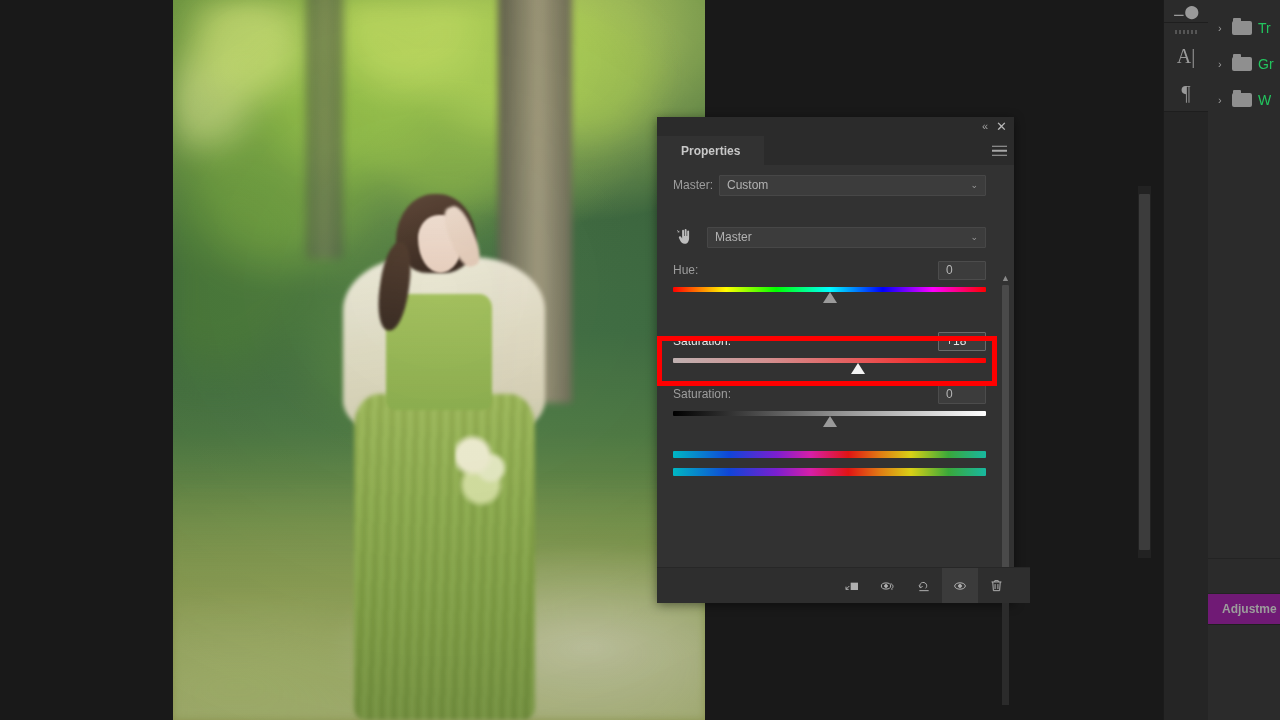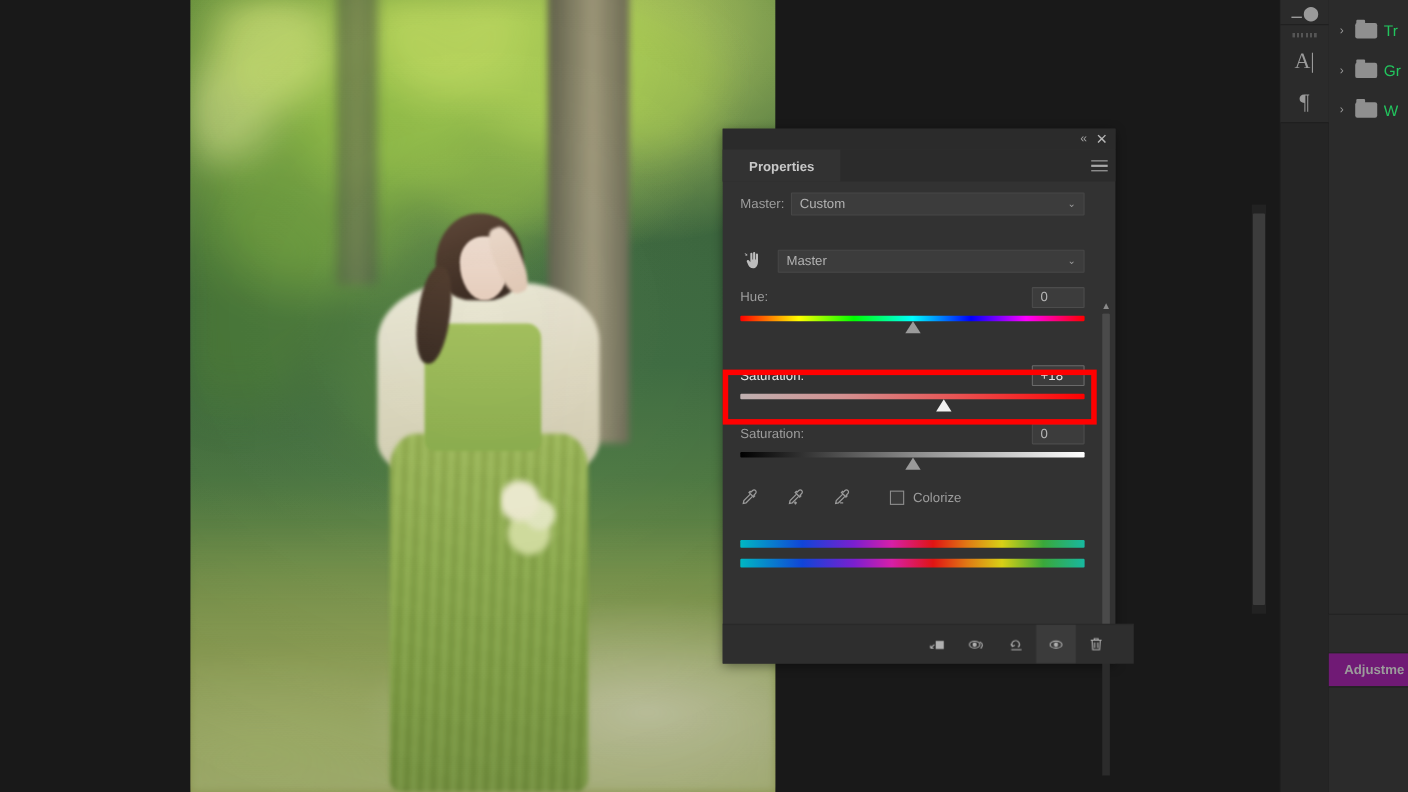--- a/index.html
+++ b/index.html
@@ -377,46 +377,20 @@
           <div class="numbox">
             <span>0</span>
           </div>
         </div>
         <div class="track-wrap">
           <div class="track track-light"></div>
           <div class="thumb" style="left:50%;"></div>
         </div>
       </div>
 
-      <div class="eyedrop-row">
-        <span class="eyed">
-          <svg width="17" height="18" viewBox="0 0 24 24" fill="none" stroke="currentColor" stroke-width="1.6">
-            <path d="M19.5 3.4a2.6 2.6 0 0 0-3.7 0l-2.2 2.2-1-1-1.4 1.4 5.8 5.8 1.4-1.4-1-1 2.1-2.2a2.6 2.6 0 0 0 0-3.8z"></path>
-            <path d="M12.9 8.1L4.6 16.4 3.8 20l3.6-.8 8.3-8.3"></path>
-          </svg>
-        </span>
-        <span class="eyed">
-          <svg width="17" height="18" viewBox="0 0 24 24" fill="none" stroke="currentColor" stroke-width="1.6">
-            <path d="M19.5 3.4a2.6 2.6 0 0 0-3.7 0l-2.2 2.2-1-1-1.4 1.4 5.8 5.8 1.4-1.4-1-1 2.1-2.2a2.6 2.6 0 0 0 0-3.8z"></path>
-            <path d="M12.9 8.1L4.6 16.4 3.8 20l3.6-.8 8.3-8.3"></path>
-            <path d="M9.5 19.4h4M11.5 17.4v4"></path>
-          </svg>
-        </span>
-        <span class="eyed">
-          <svg width="17" height="18" viewBox="0 0 24 24" fill="none" stroke="currentColor" stroke-width="1.6">
-            <path d="M19.5 3.4a2.6 2.6 0 0 0-3.7 0l-2.2 2.2-1-1-1.4 1.4 5.8 5.8 1.4-1.4-1-1 2.1-2.2a2.6 2.6 0 0 0 0-3.8z"></path>
-            <path d="M12.9 8.1L4.6 16.4 3.8 20l3.6-.8 8.3-8.3"></path>
-            <path d="M9.5 19.4h4"></path>
-          </svg>
-        </span>
-        <span class="colorize">
-          <span class="cbx"></span>
-          <span class="colorize-lbl">Colorize</span>
-        </span>
-      </div>
 
       <div class="bars">
         <div class="cbar"></div>
         <div class="cbar second"></div>
       </div>
 
       <div class="p-scroll">
         <div class="arrow">▲</div>
         <div class="ptrack"></div>
         <div class="pthumb"></div>

